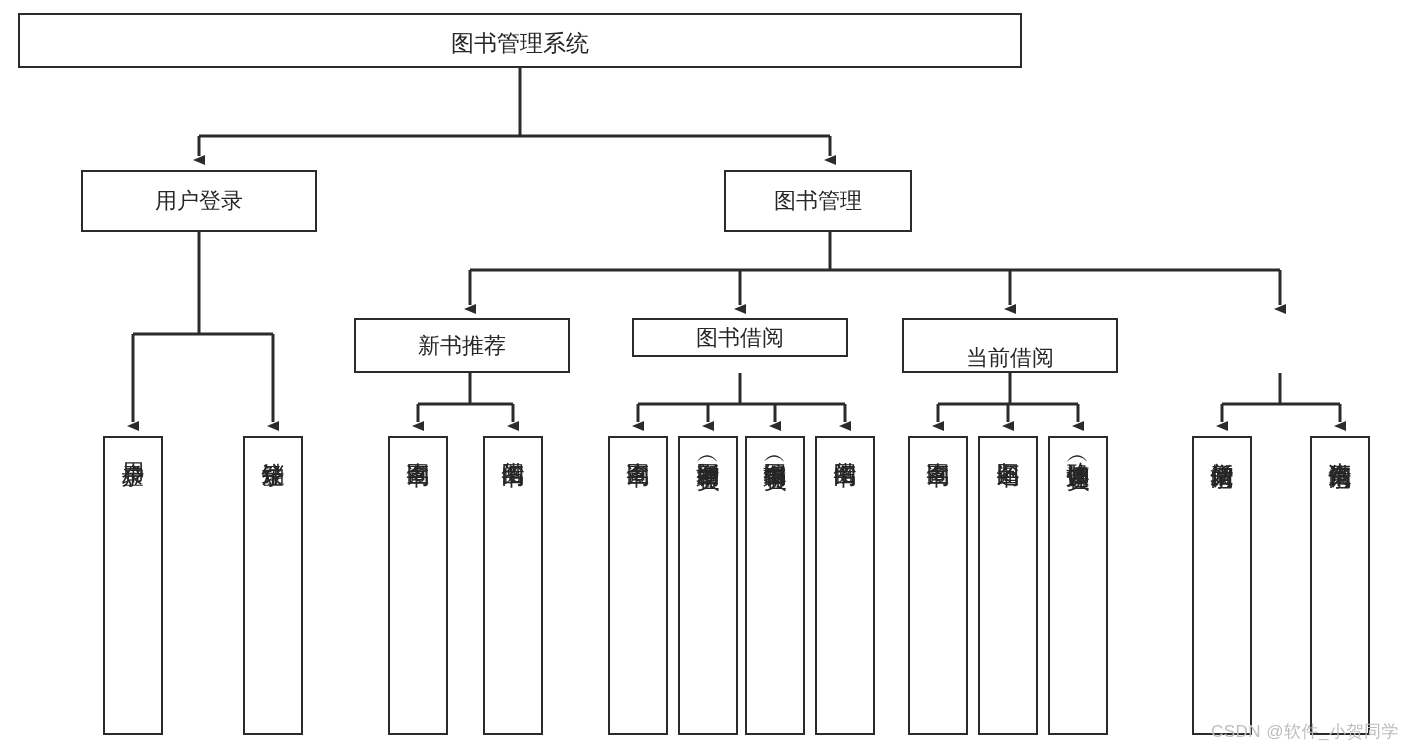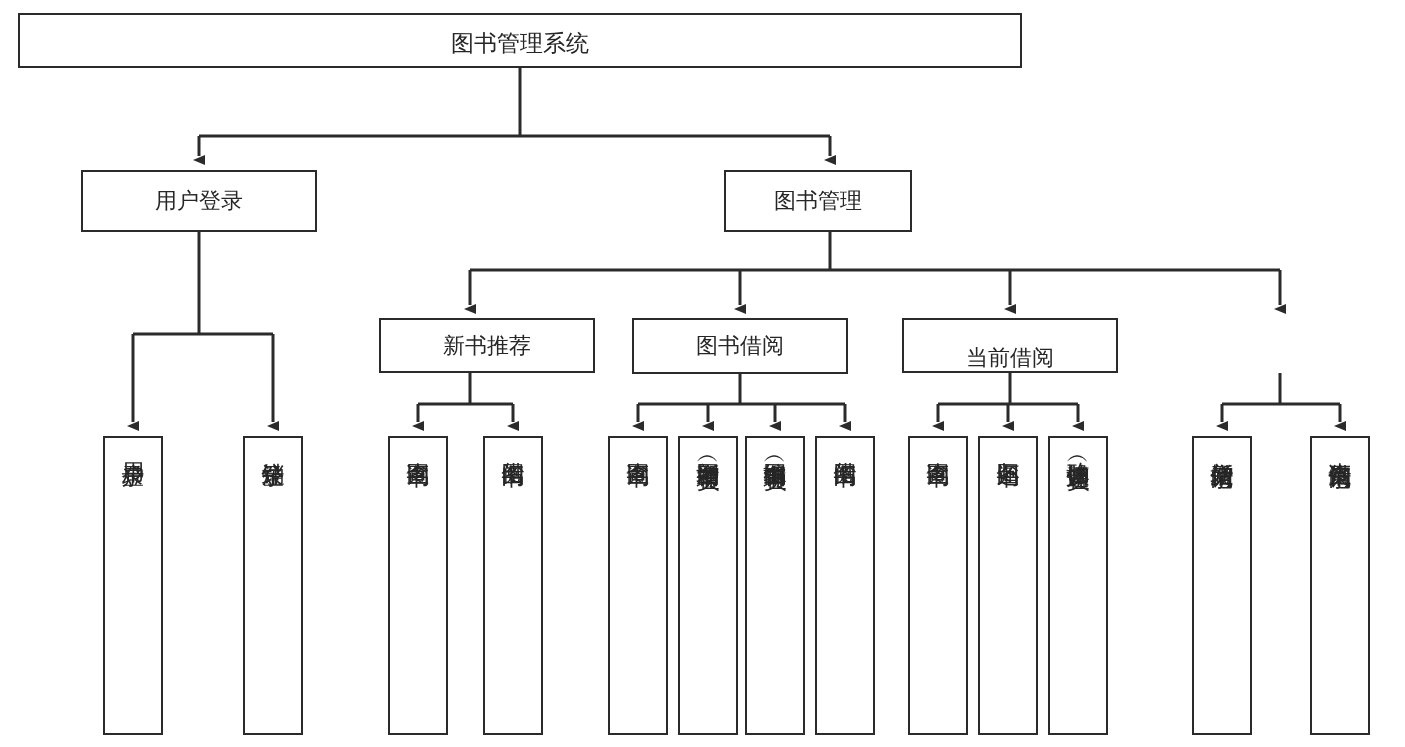--- a/index.html
+++ b/index.html
@@ -132,25 +132,25 @@
   </div>
 
   <div class="node horiz" style="left:81px; top:170px; width:236px; height:62px;">
     <span class="label">用户登录</span>
   </div>
 
   <div class="node horiz" style="left:712px; top:170px; width:188px; height:62px;margin-left:12px;">
     <span class="label">图书管理</span>
   </div>
 
-  <div class="node horiz" style="left:379px; top:318px; width:216px; height:55px;">
+  <div class="node horiz" style="left:354px; top:318px; width:216px; height:55px;">
     <span class="label">新书推荐</span>
   </div>
 
-  <div class="node horiz" style="left:632px; top:318px; width:216px; height:56px;">
+  <div class="node horiz" style="left:632px; top:318px; width:216px; height:39px;">
     <span class="label">图书借阅</span>
   </div>
 
   <div class="node horiz" style="left:902px; top:318px; width:216px; height:55px;align-items:flex-end;">
     <span class="label">当前借阅</span>
   </div>
 
 
   <div class="node vert" style="left:103px; top:436px; width:60px; height:299px;">
     <span class="label">用户登录</span>
@@ -197,14 +197,15 @@
   </div>
 
   <div class="node vert" style="left:1192px; top:436px; width:60px; height:299px;">
     <span class="label">新增借阅记录</span>
   </div>
 
   <div class="node vert" style="left:1310px; top:436px; width:60px; height:299px;">
     <span class="label">查询借阅记录</span>
   </div>
 
+  <div class="watermark">CSDN @软件_小贺同学</div>
 
 </div>
 
 </body></html>

